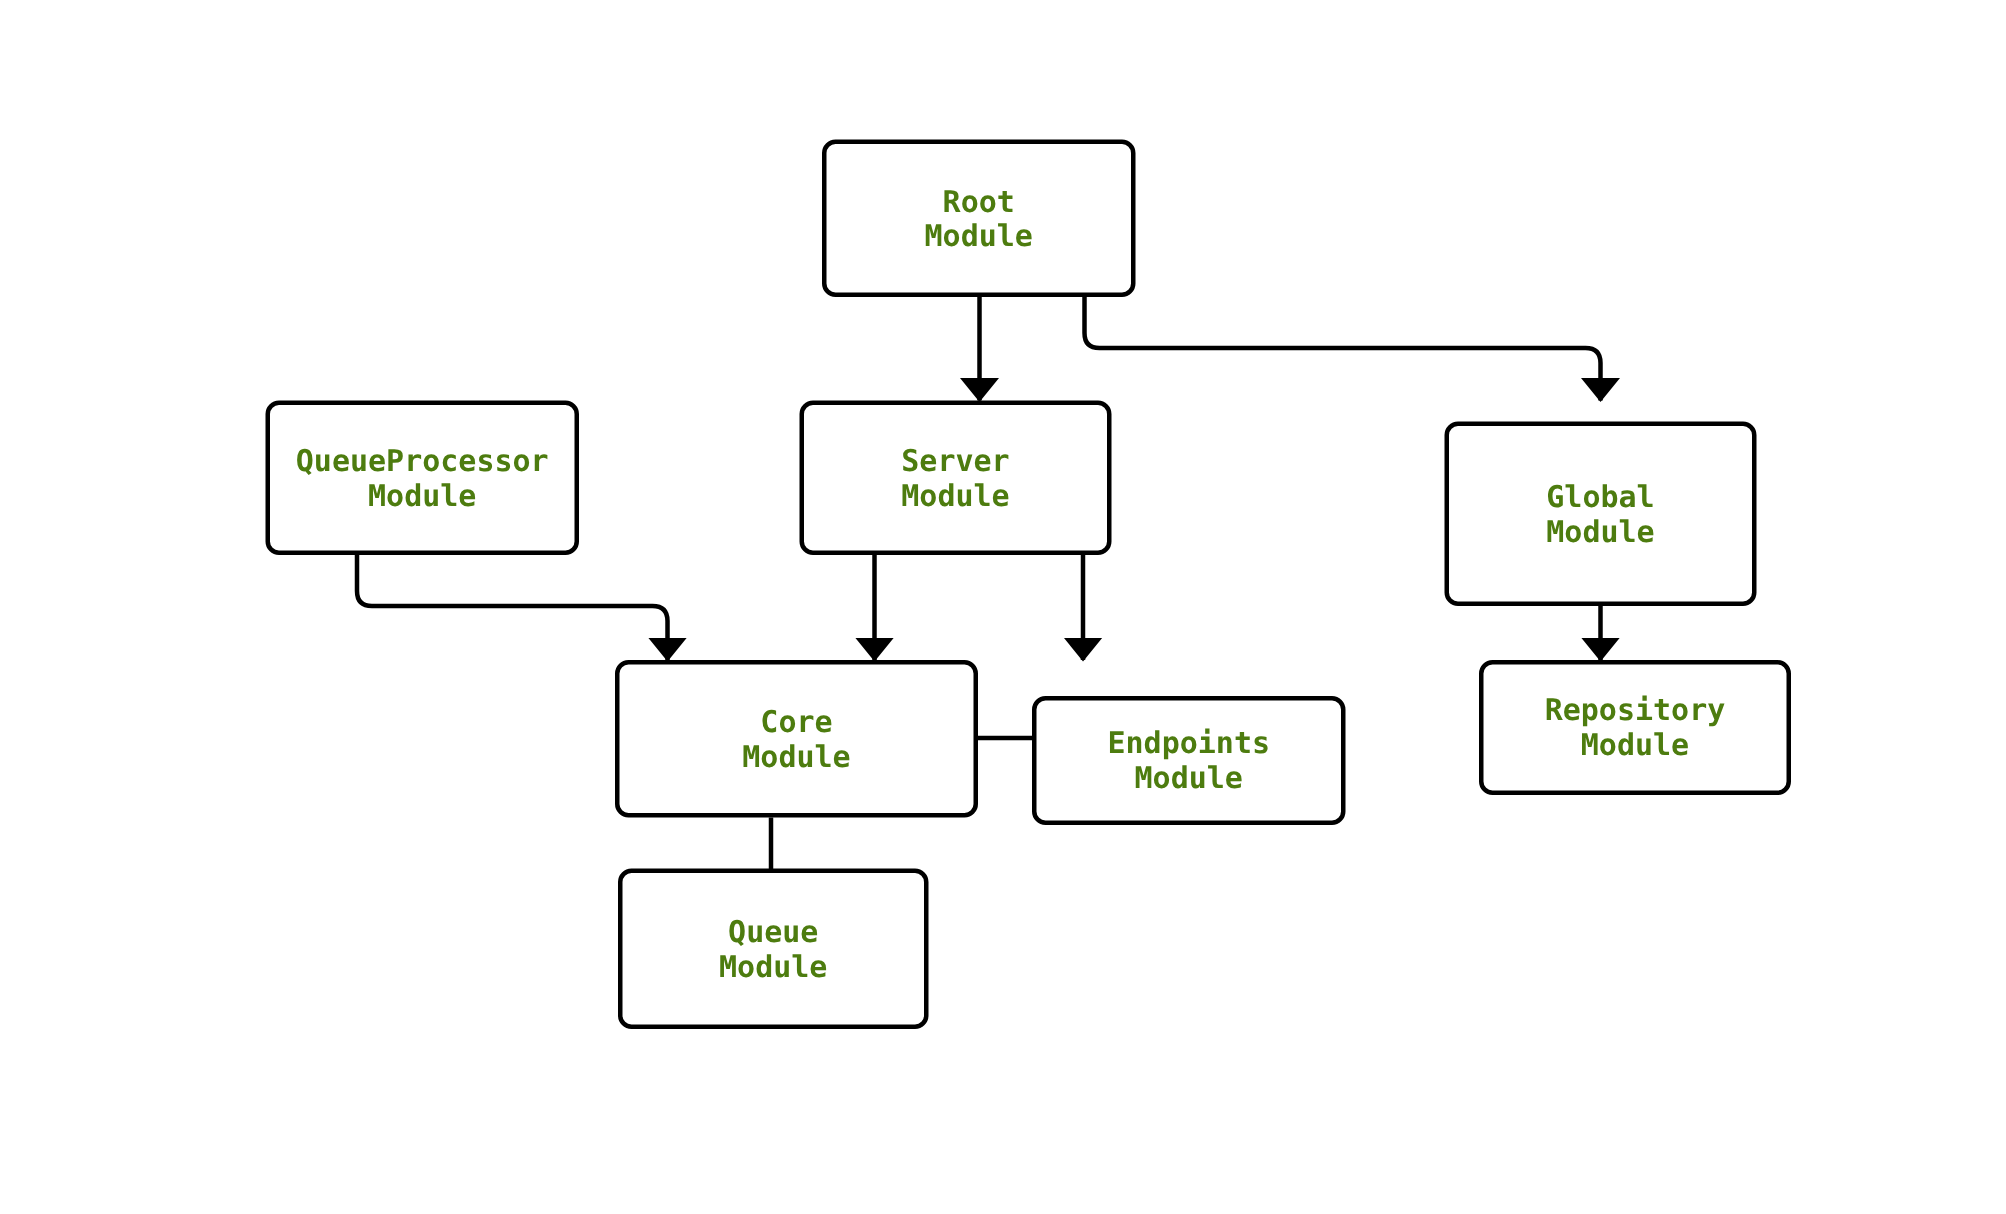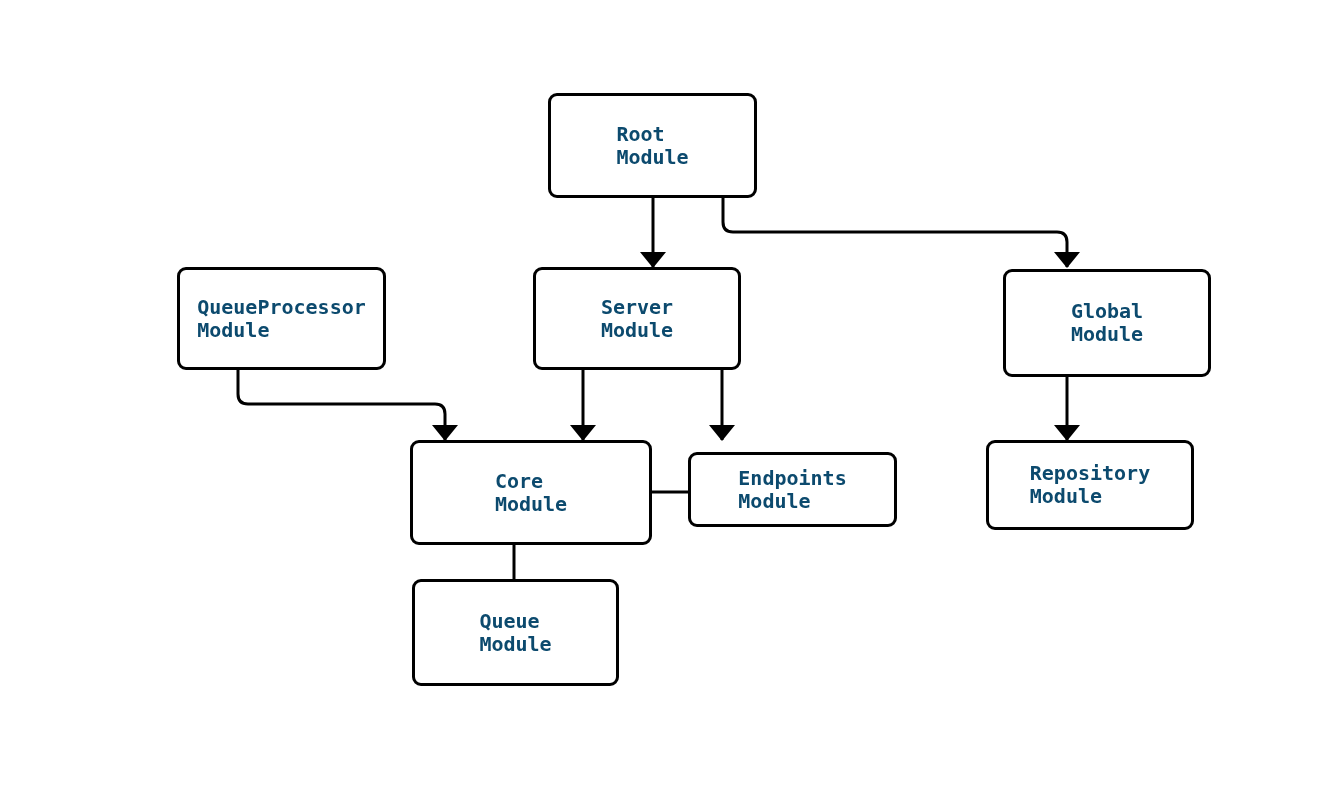--- a/index.html
+++ b/index.html
@@ -34,21 +34,22 @@
     border: 3px solid #000000;
     border-radius: 9px;
     display: flex;
     align-items: center;
     justify-content: center;
   }
   .node .node-label {
     font-size: 20px;
     line-height: 23px;
     font-weight: bold;
-    color: #0c4a6e;
+    color: #4d7c0f;
+    text-align: center;
     white-space: pre-line;
   }
 </style>
 </head>
 <body>
 
 <div class="canvas">
   <svg class="edge-layer" xmlns="http://www.w3.org/2000/svg">
     <defs>
       <marker id="arrowhead" viewBox="0 0 16 26" refX="15" refY="13" markerWidth="16" markerHeight="26" orient="auto" markerUnits="userSpaceOnUse">
@@ -72,29 +73,29 @@
 Module</div>
       </div>
       <div class="node" style="left: 133px; top: 267px; width: 209px; height: 103px; margin-left: 44px;">
         <div class="node-label">QueueProcessor
 Module</div>
       </div>
       <div class="node" style="left: 533px; top: 267px; width: 208px; height: 103px;">
         <div class="node-label">Server
 Module</div>
       </div>
-      <div class="node" style="left: 963px; top: 269px; width: 208px; height: 108px; margin-left: 40px;">
+      <div class="node" style="left: 963px; top: 281px; width: 208px; height: 123px;">
         <div class="node-label">Global
 Module</div>
       </div>
       <div class="node" style="left: 410px; top: 440px; width: 242px; height: 105px;">
         <div class="node-label">Core
 Module</div>
       </div>
-      <div class="node" style="left: 688px; top: 452px; width: 209px; height: 75px;">
+      <div class="node" style="left: 688px; top: 464px; width: 209px; height: 86px;">
         <div class="node-label">Endpoints
 Module</div>
       </div>
       <div class="node" style="left: 986px; top: 440px; width: 208px; height: 90px;">
         <div class="node-label">Repository
 Module</div>
       </div>
       <div class="node" style="left: 412px; top: 579px; width: 207px; height: 107px;">
         <div class="node-label">Queue
 Module</div>

